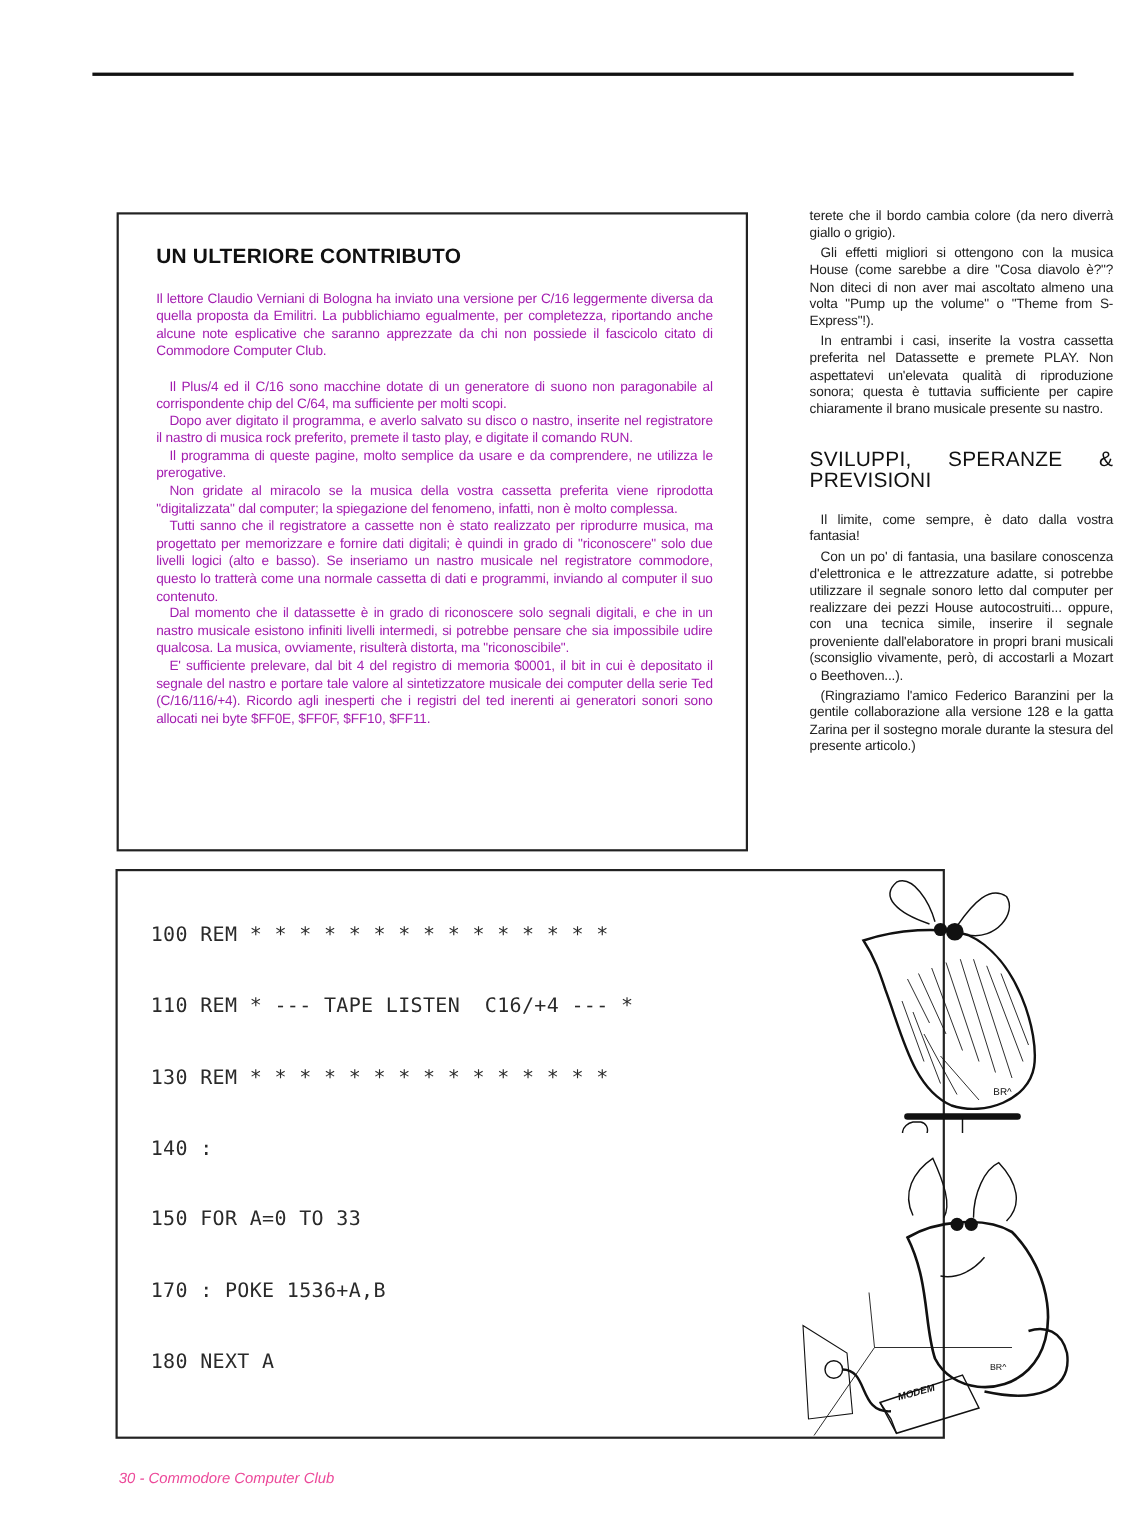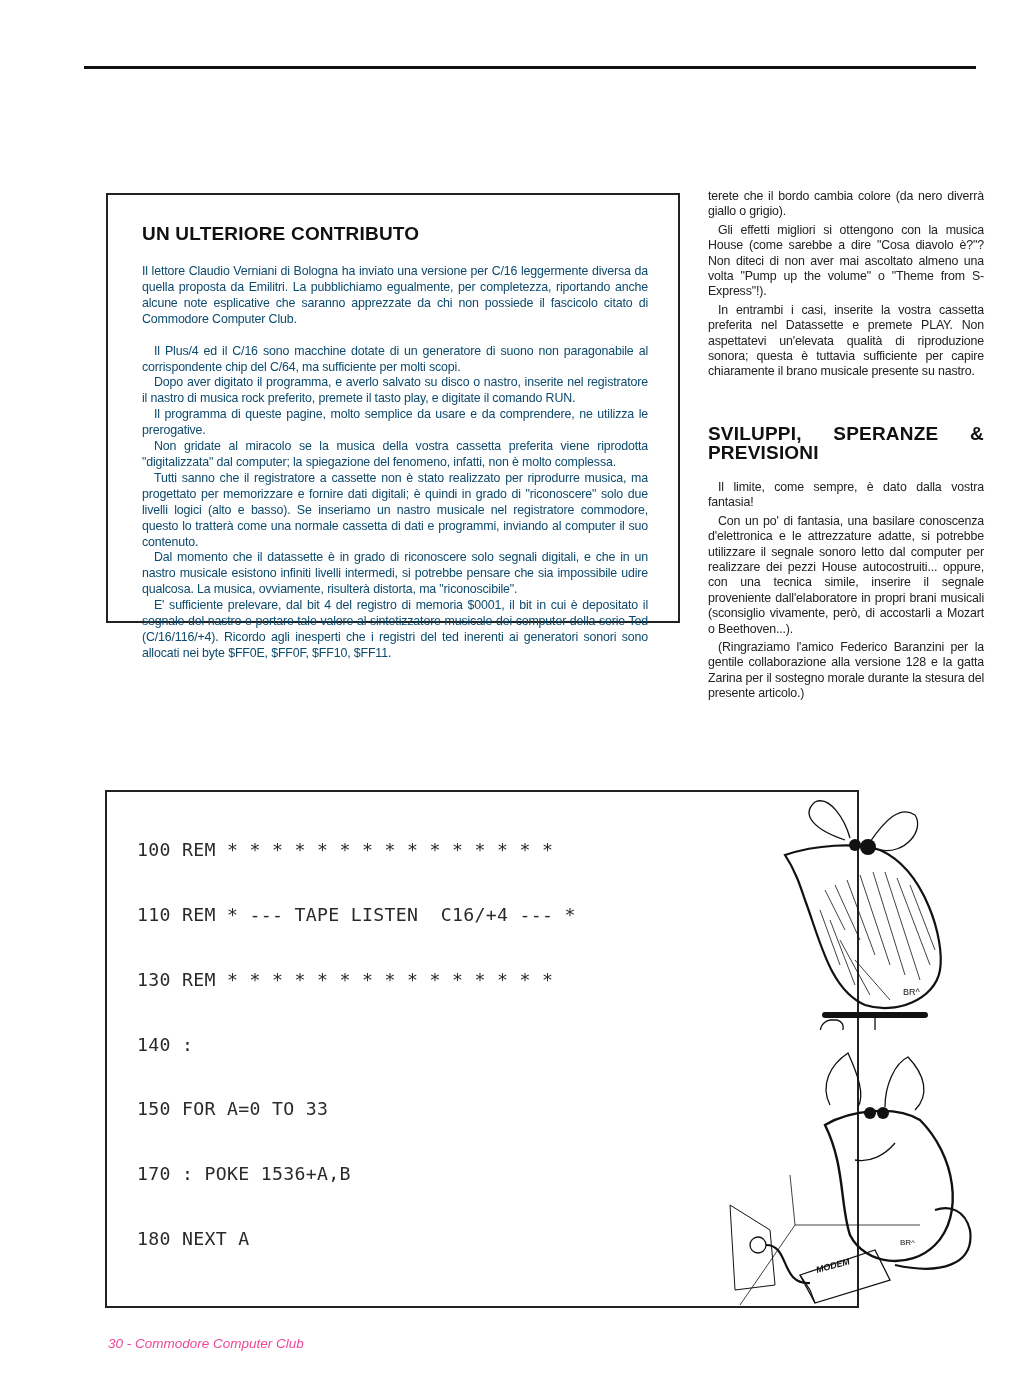--- a/index.html
+++ b/index.html
@@ -6,44 +6,44 @@
   body {
     width: 1024px; height: 1375px; position: relative; overflow: hidden;
     background: #ffffff; color: #1a1a1a;
     font-family: "Liberation Sans", sans-serif;
   }
   .top-rule {
     position: absolute; left: 84px; top: 66px; width: 892px; height: 3px;
     background: #111;
   }
   .sidebar-box {
-    position: absolute; left: 106px; top: 193px; width: 574px; height: 430px;
+    position: absolute; left: 106px; top: 193px; width: 574px; height: 581px;
     border: 2px solid #222; box-sizing: border-box;
   }
   .box-title {
     position: absolute; left: 34px; top: 28px; margin: 0;
     font-family: "Liberation Sans", sans-serif; font-weight: bold;
     font-size: 19px; letter-spacing: 0.2px; color: #111;
   }
   .box-body {
     position: absolute; left: 34px; top: 69px; width: 506px;
-    font-size: 12.4px; line-height: 15.9px; color: #0c4a6e;
+    font-size: 12.4px; line-height: 15.9px; color: #a21caf;
     text-align: justify; letter-spacing: -0.15px;
   }
   .box-body p { margin: 0; text-indent: 12px; }
   .box-body p.first { text-indent: 0; margin-bottom: 16px; }
   .right-col {
-    position: absolute; left: 708px; top: 189px; width: 276px;
+    position: absolute; left: 736px; top: 189px; width: 276px;
     font-size: 12.4px; line-height: 15.4px; color: #222;
     text-align: justify; letter-spacing: -0.15px;
   }
   .right-col p { margin: 0 0 3px 0; text-indent: 10px; }
   .right-col p.noindent { text-indent: 0; }
   .right-col h2 {
-    margin: 44px 0 18px 0; font-size: 19px; line-height: 19px; font-weight: bold;
+    margin: 29px 0 18px 0; font-size: 19px; line-height: 19px; font-weight: normal;
     color: #111; letter-spacing: 0.2px;
   }
   .listing-box {
     position: absolute; left: 105px; top: 790px; width: 754px; height: 518px;
     border: 2px solid #222; box-sizing: border-box;
   }
   .code {
     position: absolute; left: 30px; top: 4px;
     font-family: "DejaVu Sans Mono", monospace; font-size: 18.2px; line-height: 21.6px;
     color: #2a2a2a; white-space: pre; letter-spacing: 0.3px;

